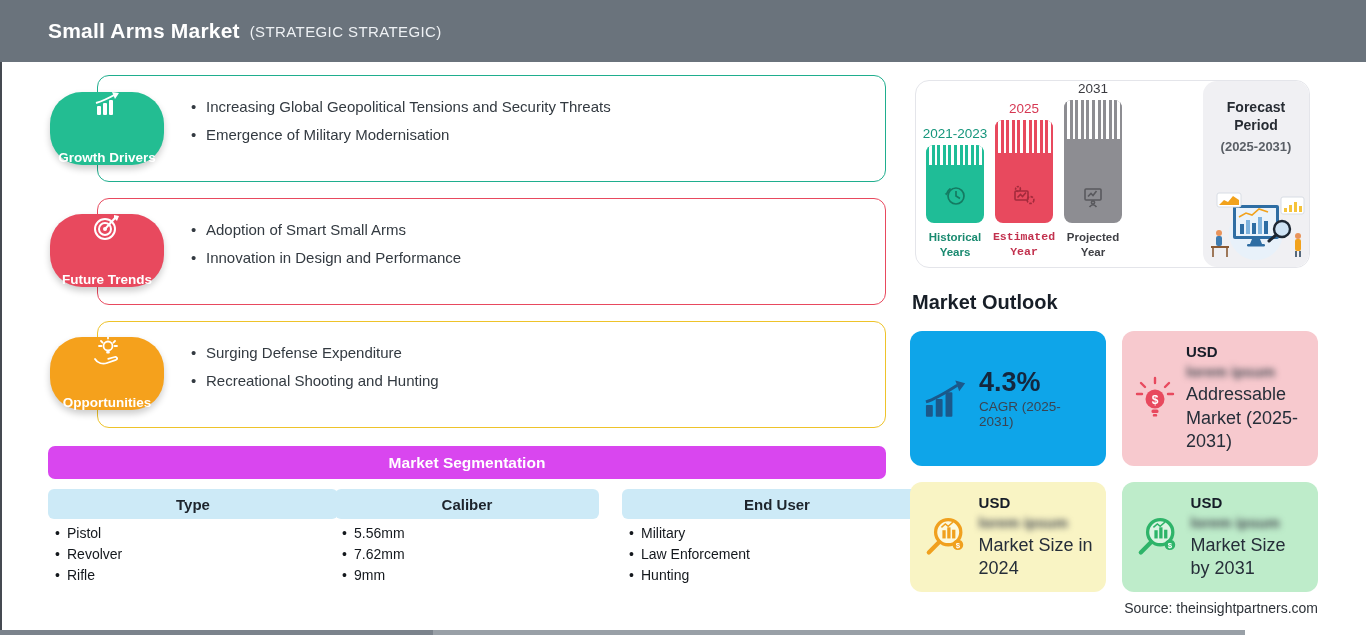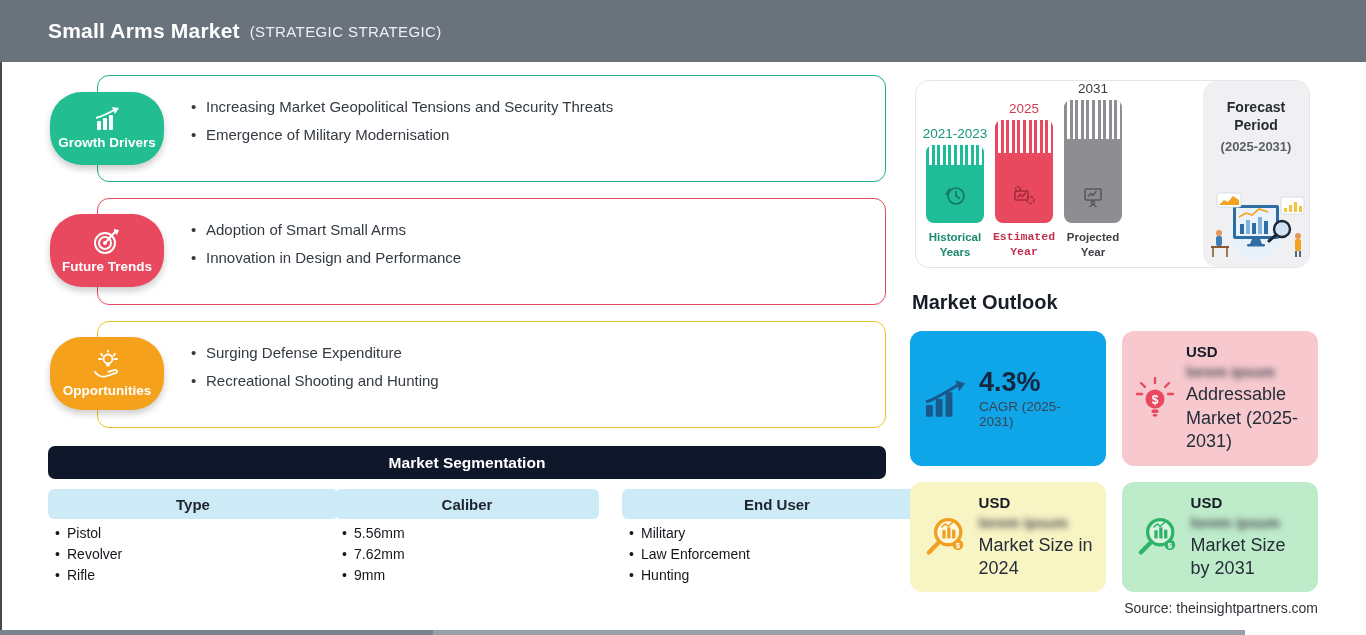--- a/index.html
+++ b/index.html
@@ -34,32 +34,32 @@
   .box-2 { top:198px; border:1.6px solid #e8495e; }
   .box-3 { top:321px; border:1.6px solid #eec32a; }
   .driver-box ul { list-style:none; margin:21px 0 0 93px; }
   .driver-box li {
     position:relative; padding-left:15px; margin-bottom:9px;
     font-size:15px; color:#333a41; line-height:19px;
   }
   .driver-box li::before { content:"•"; position:absolute; left:0; top:0; color:#333a41; }
   .driver-badge {
     position:absolute; left:50px; width:114px; height:73px; border-radius:32px;
-    display:flex; flex-direction:column; align-items:center; justify-content:center; gap:3px;
+    display:flex; flex-direction:column; align-items:center; justify-content:space-between; gap:3px;
     box-shadow:0 4px 7px rgba(0,0,0,.20); z-index:2;
   }
   .badge-1 { top:92px;  background:#23bd92; }
   .badge-2 { top:214px; background:#e8495e; }
   .badge-3 { top:337px; background:#f5a11c; }
   .badge-label { color:#fff; font-size:13.5px; font-weight:700; }
 
   
   .seg-bar {
     position:absolute; left:48px; top:446px; width:838px; height:33px;
-    background:#0f172a; border-radius:7px;
+    background:#d946ef; border-radius:7px;
     display:flex; align-items:center; justify-content:center;
     color:#fff; font-size:15.5px; font-weight:700;
   }
   .seg-header {
     position:absolute; top:489px; height:30px; background:#cdeaf7; border-radius:6px;
     display:flex; align-items:center; justify-content:center;
     font-size:15px; font-weight:700; color:#1d242c;
   }
   .sh-1 { left:48px; width:290px; } .sh-2 { left:335px; width:264px; } .sh-3 { left:622px; width:310px; }
   .seg-list { position:absolute; top:526px; list-style:none; }
@@ -114,21 +114,21 @@
 </head>
 <body>
 
 <div class="header">
   <span class="header-title">Small Arms Market</span>
   <span class="header-sub">(STRATEGIC STRATEGIC)</span>
 </div>
 
 <div class="driver-box box-1">
   <ul>
-    <li>Increasing Market Geopolitical Tensions and Security Threats</li>
+    <li>Increasing Global Geopolitical Tensions and Security Threats</li>
     <li>Emergence of Military Modernisation</li>
   </ul>
 </div>
 <div class="driver-badge badge-1">
   <svg class="badge-icon" width="32" height="25" viewBox="0 0 32 25">
     <rect x="6" y="14" width="4" height="9" rx="1" fill="#fff"></rect>
     <rect x="12" y="11" width="4" height="12" rx="1" fill="#fff"></rect>
     <rect x="18" y="8" width="4" height="15" rx="1" fill="#fff"></rect>
     <path d="M5 11 C12 9 18 6 25 2" stroke="#fff" stroke-width="2" fill="none"></path>
     <path d="M21 0 l7 1 -4 6 z" fill="#fff"></path>

